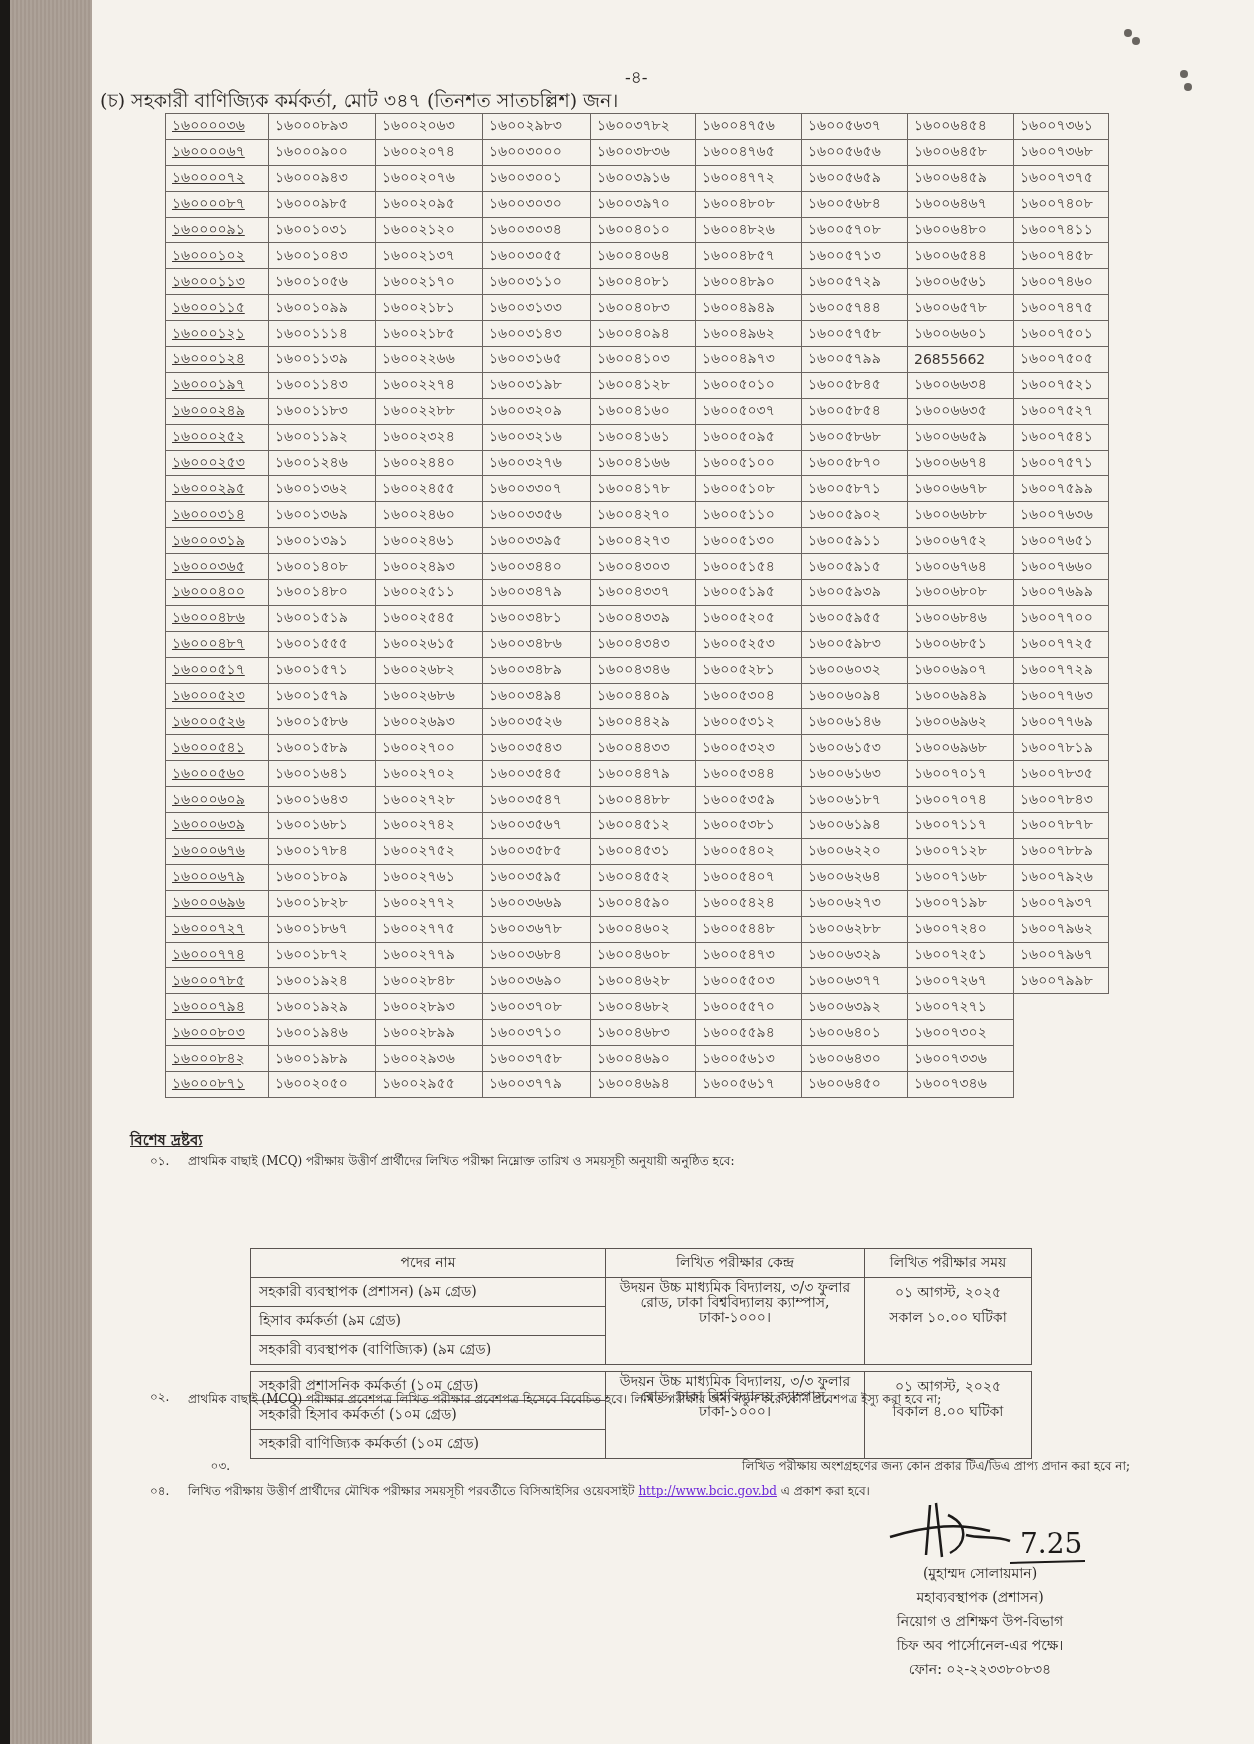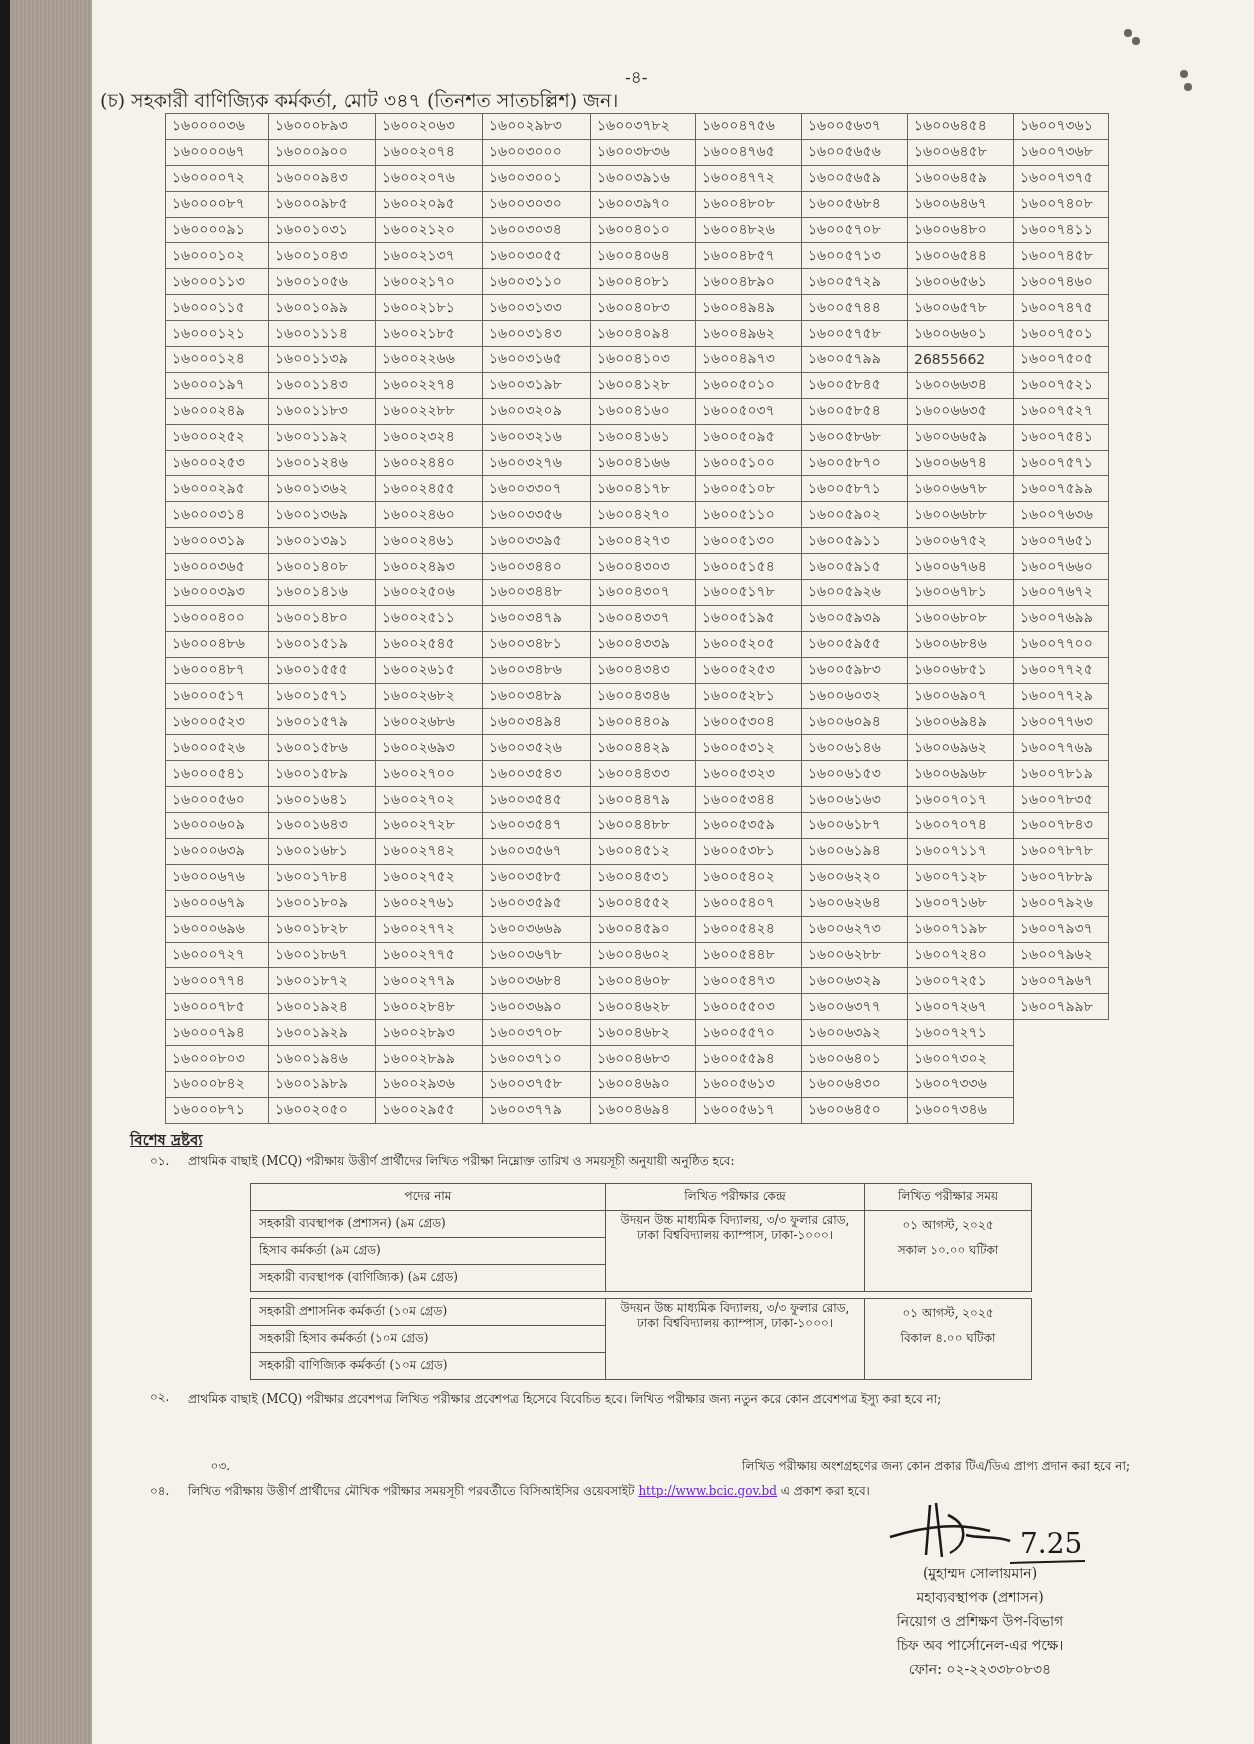--- a/index.html
+++ b/index.html
@@ -16,31 +16,31 @@
   .punch { position: absolute; width: 8px; height: 8px; border-radius: 50%; background: #3a3532; opacity: 0.75; }
   .page-num { position: absolute; left: 625px; top: 64px; font-size: 17px; }
   .section-title { position: absolute; left: 100px; top: 86px; font-size: 19px; white-space: nowrap; }
   table.roll { position: absolute; left: 165px; top: 113px; border-collapse: collapse; }
   table.roll td {
     border: 1px solid #6a6460; height: 24.9px; padding: 0 6px;
     font-size: 14px; font-family: "DejaVu Sans", sans-serif; color: #3a3431;
     text-align: left; white-space: nowrap;
   }
   table.roll td.empty { border: none; }
-  table.roll td.c0 { width: 90px; } table.roll td.c1 { width: 94px; }
+  table.roll td.c0 { width: 90px; text-decoration: underline; } table.roll td.c1 { width: 94px; }
   table.roll td.c2 { width: 94px; } table.roll td.c3 { width: 95px; }
   table.roll td.c4 { width: 92px; } table.roll td.c5 { width: 93px; }
   table.roll td.c6 { width: 93px; } table.roll td.c7 { width: 93px; }
   table.roll td.c8 { width: 82px; }
   .notes-heading { position: absolute; left: 130px; top: 1128px; font-size: 15px; font-weight: bold; text-decoration: underline; }
   .note { position: absolute; left: 150px; font-size: 12px; line-height: 26px; width: 980px; }
   .note .num { display: inline-block; width: 38px; }
   .note .text { display: inline-block; vertical-align: top; width: 900px; }
   .note a { color: #6d28d9; text-decoration: underline; }
-  table.sched { position: absolute; left: 250px; top: 1183px; border-collapse: collapse; font-size: 12px; padding-left: 21px; }
+  table.sched { position: absolute; left: 250px; top: 1248px; border-collapse: collapse; font-size: 14px; padding-left: 21px; }
   table.sched th, table.sched td { border: 1px solid #5a5450; padding: 2px 8px; font-weight: normal; }
   table.sched th { text-align: center; height: 22px; }
   table.sched td.post { width: 338px; height: 22px; }
   table.sched td.center { width: 242px; text-align: center; vertical-align: top; line-height: 15px; }
   table.sched td.time { width: 150px; text-align: center; vertical-align: top; line-height: 25px; }
   table.sched tr.gap td { height: 6px; padding: 0; border-left: none; border-right: none; }
   .sign { position: absolute; left: 840px; top: 1495px; width: 280px; text-align: center; font-size: 14px; line-height: 24px; }
   .sign .scribble { height: 66px; position: relative; }
   .sign .scribble svg { position: absolute; left: 30px; top: 0; }
 </style>
@@ -250,31 +250,20 @@
       <tr>
         <td class="c0">১৬০০০৩৬৫</td>
         <td class="c1">১৬০০১৪০৮</td>
         <td class="c2">১৬০০২৪৯৩</td>
         <td class="c3">১৬০০৩৪৪০</td>
         <td class="c4">১৬০০৪৩০৩</td>
         <td class="c5">১৬০০৫১৫৪</td>
         <td class="c6">১৬০০৫৯১৫</td>
         <td class="c7">১৬০০৬৭৬৪</td>
         <td class="c8">১৬০০৭৬৬০</td>
-      </tr>
-      <tr>
-        <td class="c0">১৬০০০৩৯৩</td>
-        <td class="c1">১৬০০১৪১৬</td>
-        <td class="c2">১৬০০২৫০৬</td>
-        <td class="c3">১৬০০৩৪৪৮</td>
-        <td class="c4">১৬০০৪৩০৭</td>
-        <td class="c5">১৬০০৫১৭৮</td>
-        <td class="c6">১৬০০৫৯২৬</td>
-        <td class="c7">১৬০০৬৭৮১</td>
-        <td class="c8">১৬০০৭৬৭২</td>
       </tr>
       <tr>
         <td class="c0">১৬০০০৪০০</td>
         <td class="c1">১৬০০১৪৮০</td>
         <td class="c2">১৬০০২৫১১</td>
         <td class="c3">১৬০০৩৪৭৯</td>
         <td class="c4">১৬০০৪৩৩৭</td>
         <td class="c5">১৬০০৫১৯৫</td>
         <td class="c6">১৬০০৫৯৩৯</td>
         <td class="c7">১৬০০৬৮০৮</td>

